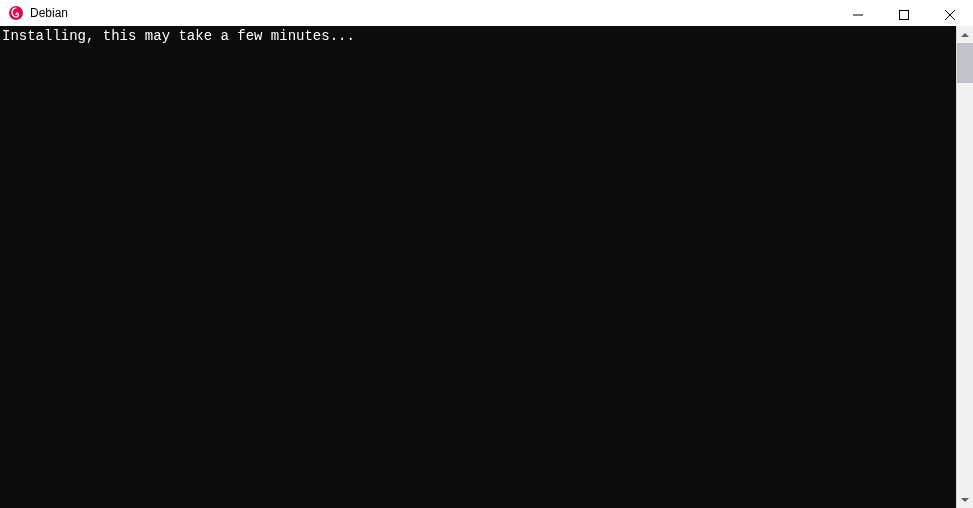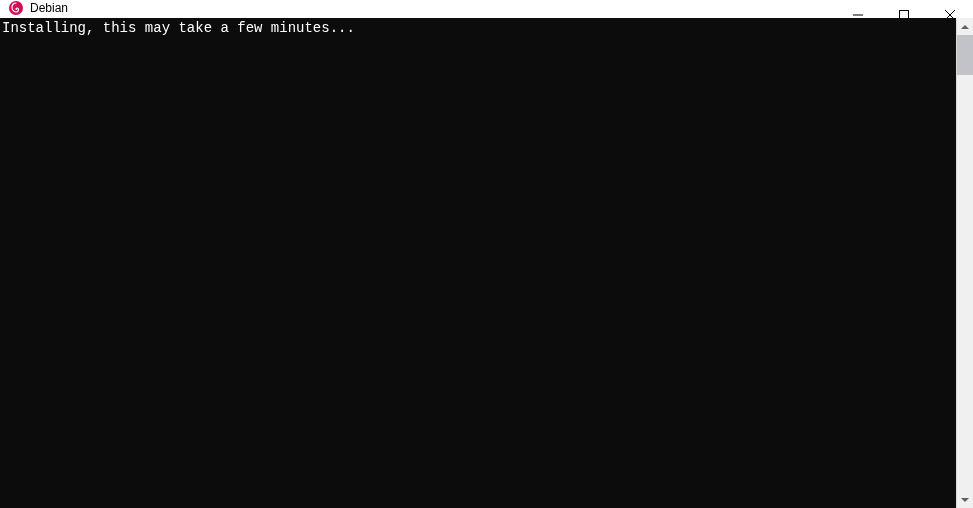--- a/index.html
+++ b/index.html
@@ -10,24 +10,24 @@
     body {
       width: 973px;
       height: 508px;
       font-family: "Segoe UI", Tahoma, sans-serif;
       background: #ffffff;
       overflow: hidden;
       display: flex;
       flex-direction: column;
     }
     .titlebar {
-      height: 18px;
+      height: 26px;
       background: #ffffff;
       display: flex;
-      align-items: flex-start;
+      align-items: center;
       justify-content: space-between;
       user-select: none;
     }
     .titlebar-left {
       display: flex;
       align-items: center;
       padding-left: 8px;
       gap: 6px;
     }
     .app-icon {

